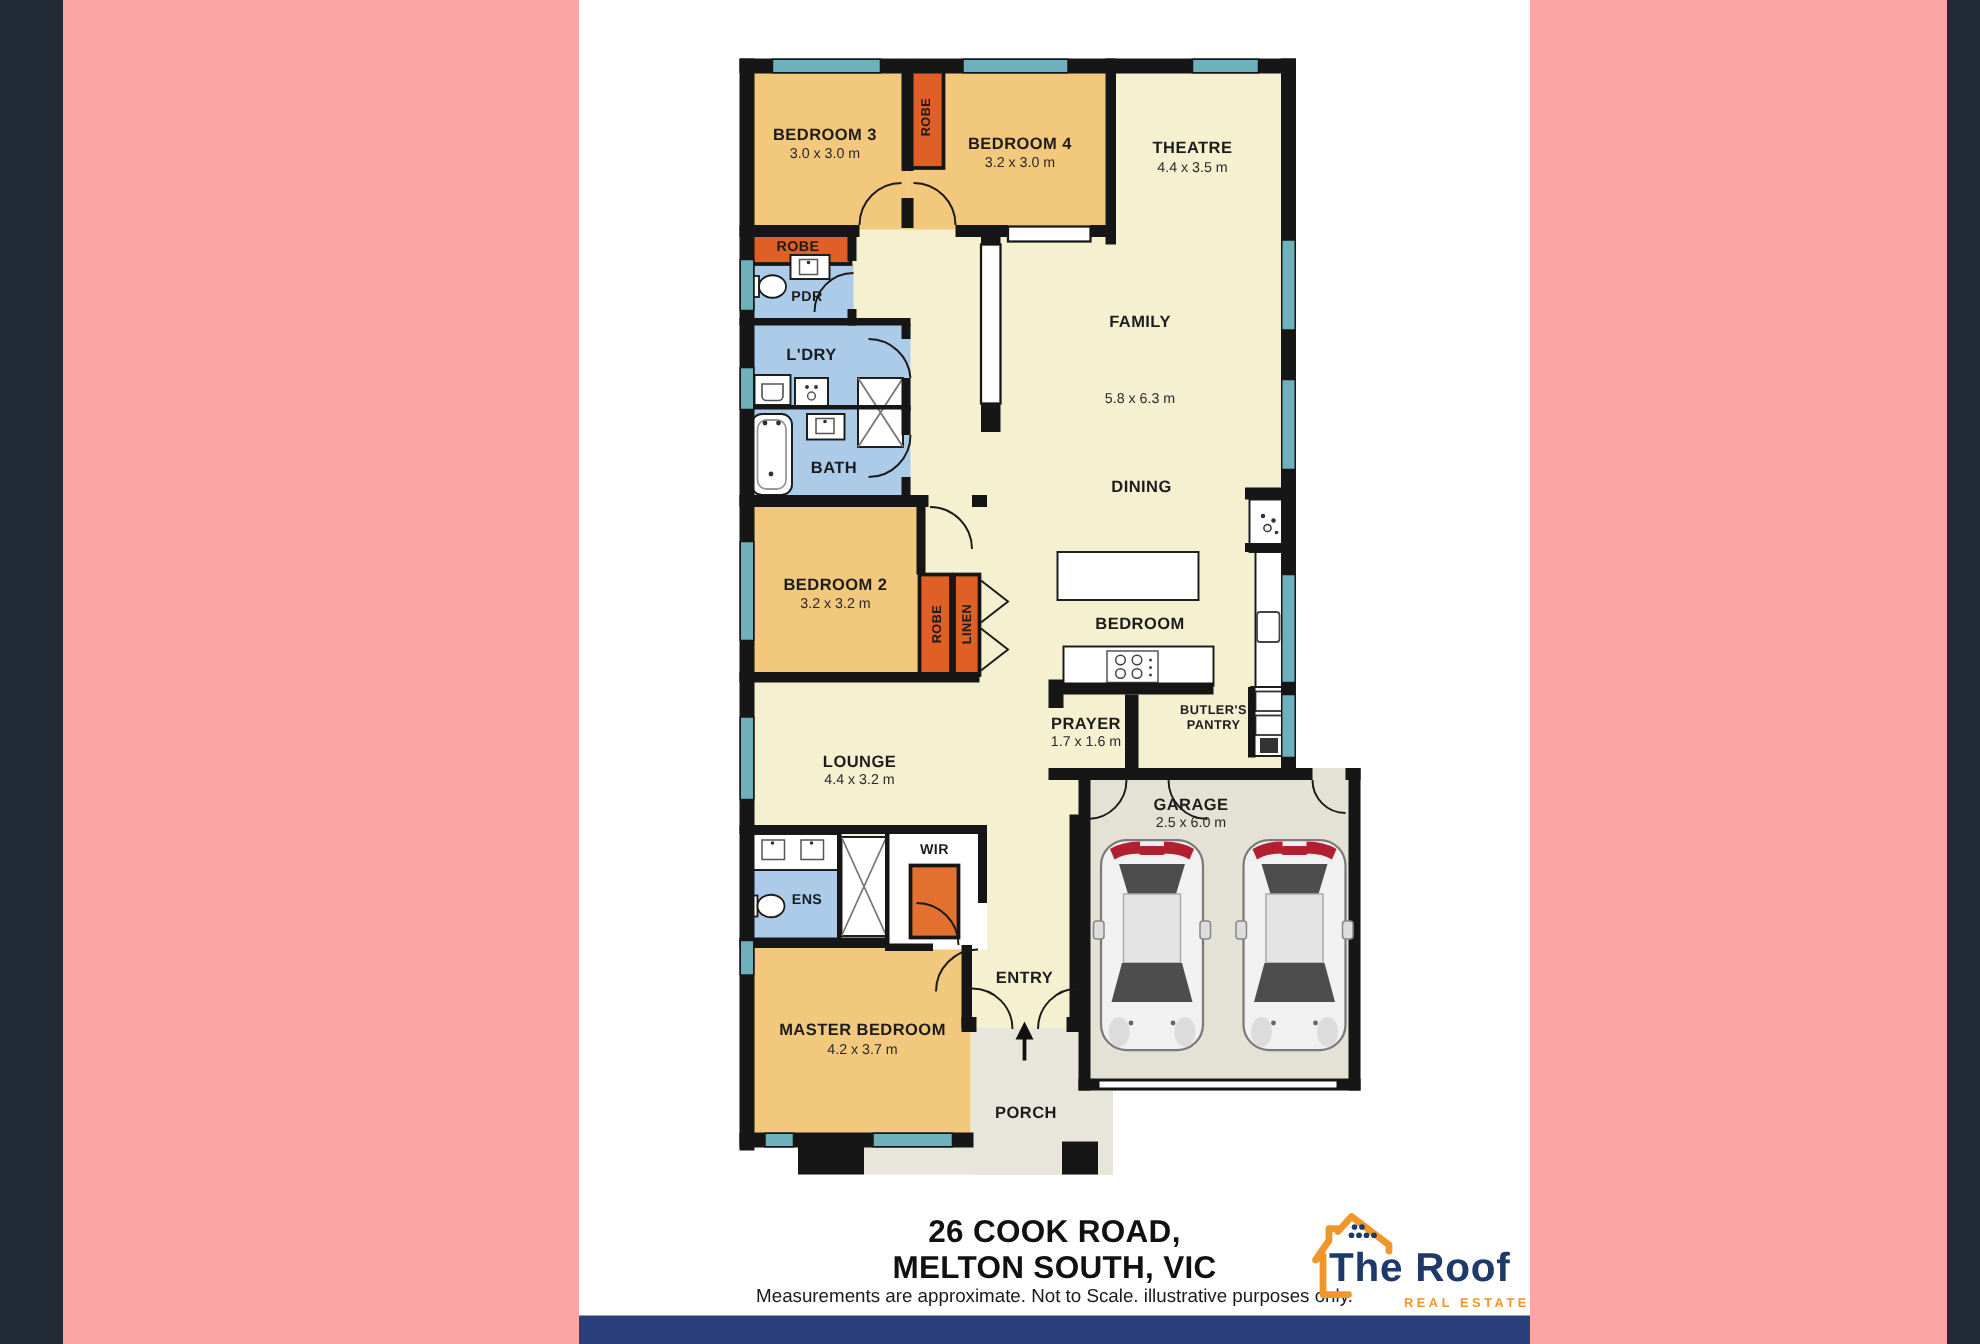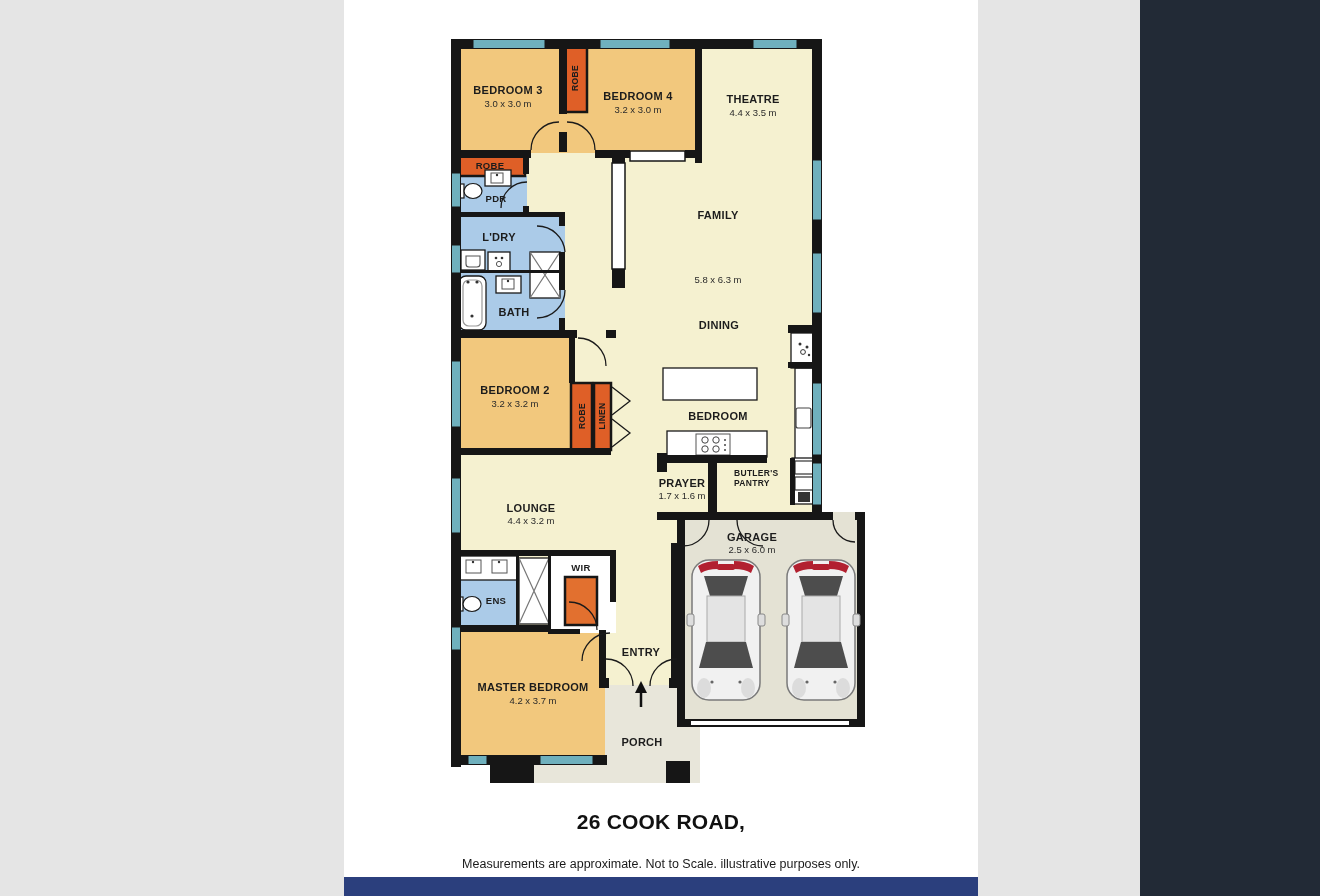--- a/index.html
+++ b/index.html
@@ -1,24 +1,24 @@
 <!DOCTYPE html>
 <html><head>
 <meta charset="utf-8">
 <style>
   html,body{margin:0;padding:0;background:#222a36;}
-  #stage{position:relative;width:1140px;height:896px;background:#e5e5e5;overflow:hidden;
-         font-family:"Liberation Sans",sans-serif;}
+  #stage{position:relative;width:1256px;height:896px;background:#fca5a5;overflow:hidden;
+         font-family:"Liberation Sans",sans-serif;margin-left:42px;}
   #page{position:absolute;left:344px;top:0;width:634px;height:896px;background:#ffffff;overflow:hidden;}
   #plan-svg{position:absolute;left:0;top:0;}
   .lbl{position:absolute;transform:translate(-50%,-50%);font-weight:bold;font-size:11px;
        color:#1c1c1c;letter-spacing:.3px;white-space:nowrap;}
   .lbl.small{font-size:9.5px;}
   .lbl.vert{transform:translate(-50%,-50%) rotate(-90deg);font-size:8.5px;}
-  .lbl.wrap{white-space:normal;width:66px;text-align:left;font-size:8.5px;line-height:1.2;}
+  .lbl.wrap{white-space:normal;width:66px;text-align:center;font-size:8.5px;line-height:1.2;}
   .dims{position:absolute;transform:translate(-50%,-50%);font-size:9.5px;color:#2a2a2a;white-space:nowrap;}
   .addr{position:absolute;left:317px;transform:translateX(-50%);font-weight:bold;font-size:21px;
         color:#111;white-space:nowrap;letter-spacing:.2px;}
   .disclaimer{position:absolute;left:317px;transform:translateX(-50%);font-size:12.5px;color:#1a1a1a;white-space:nowrap;}
   #footer-bar{position:absolute;left:0;top:877px;width:634px;height:19px;background:#2b3f7d;}
   #logo{position:absolute;left:488px;top:806px;width:148px;height:72px;}
   #logo-name{position:absolute;left:12px;top:24px;font-weight:bold;font-size:27px;color:#1e3a6b;letter-spacing:.5px;}
   #logo-tagline{position:absolute;right:2px;top:57px;font-weight:bold;font-size:8.5px;color:#f0962a;letter-spacing:2.4px;}
 </style>
 </head>
@@ -273,21 +273,21 @@
     <div class="lbl vert" style="left:231px;top:78px">ROBE</div>
     <div class="lbl" style="left:294px;top:96px">BEDROOM 4</div>
     <div class="dims" style="left:294px;top:109px">3.2 x 3.0 m</div>
     <div class="lbl" style="left:409px;top:99px">THEATRE</div>
     <div class="dims" style="left:409px;top:112px">4.4 x 3.5 m</div>
     <div class="lbl small" style="left:146px;top:165px">ROBE</div>
     <div class="lbl small" style="left:152px;top:198px">PDR</div>
     <div class="lbl" style="left:155px;top:237px">L'DRY</div>
     <div class="lbl" style="left:170px;top:312px">BATH</div>
     <div class="lbl" style="left:374px;top:215px">FAMILY</div>
-    <div class="dims" style="left:374px;top:279px">5.8 x 6.3 m</div>
+    <div class="dims" style="left:374px;top:266px">5.8 x 6.3 m</div>
     <div class="lbl" style="left:375px;top:325px">DINING</div>
     <div class="lbl" style="left:374px;top:416px">BEDROOM</div>
     <div class="lbl" style="left:171px;top:390px">BEDROOM 2</div>
     <div class="dims" style="left:171px;top:403px">3.2 x 3.2 m</div>
     <div class="lbl vert" style="left:238px;top:416px">ROBE</div>
     <div class="lbl vert" style="left:258px;top:416px">LINEN</div>
     <div class="lbl" style="left:338px;top:483px">PRAYER</div>
     <div class="dims" style="left:338px;top:495px">1.7 x 1.6 m</div>
     <div class="lbl wrap" style="left:423px;top:478px">BUTLER'S PANTRY</div>
     <div class="lbl" style="left:187px;top:508px">LOUNGE</div>
@@ -295,18 +295,34 @@
     <div class="lbl" style="left:408px;top:537px">GARAGE</div>
     <div class="dims" style="left:408px;top:549px">2.5 x 6.0 m</div>
     <div class="lbl small" style="left:152px;top:600px">ENS</div>
     <div class="lbl small" style="left:237px;top:567px">WIR</div>
     <div class="lbl" style="left:297px;top:652px">ENTRY</div>
     <div class="lbl" style="left:189px;top:687px">MASTER BEDROOM</div>
     <div class="dims" style="left:189px;top:700px">4.2 x 3.7 m</div>
     <div class="lbl" style="left:298px;top:742px">PORCH</div>
 
     <div class="addr" style="top:810px">26 COOK ROAD,</div>
+    <div class="addr" style="top:834px">MELTON SOUTH, VIC</div>
     <div class="disclaimer" style="top:857px">Measurements are approximate. Not to Scale. illustrative purposes only.</div>
     <div id="footer-bar"></div>
 
+    <div id="logo">
+      <svg width="70" height="68" viewBox="0 0 70 68">
+        <path d="M25,57 L8,57 L8,31 L3,34 L12,21 L12,13 L18,13 L18,15 L27,5 L52,24 L52,28" fill="none" stroke="#f0962a" stroke-width="4.5" stroke-linejoin="round" stroke-linecap="round"></path>
+        <g fill="#1e3a6b">
+          <circle cx="29" cy="12" r="1.9"></circle>
+            <circle cx="34" cy="12" r="1.9"></circle>
+          <circle cx="27" cy="17.5" r="1.9"></circle>
+            <circle cx="32" cy="17.5" r="1.9"></circle>
+          <circle cx="37" cy="17.5" r="1.9"></circle>
+            <circle cx="42" cy="17.5" r="1.9"></circle>
+        </g>
+      </svg>
+      <div id="logo-name">The Roof</div>
+      <div id="logo-tagline">REAL ESTATE</div>
+    </div>
 
   </div>
 </div>
 
 </body></html>

